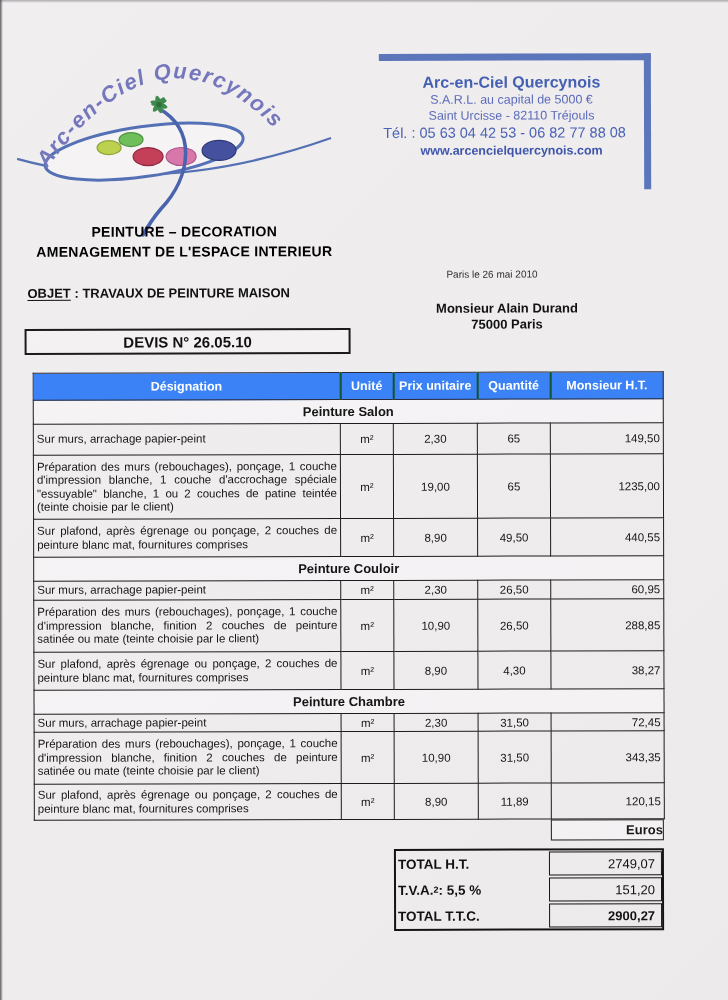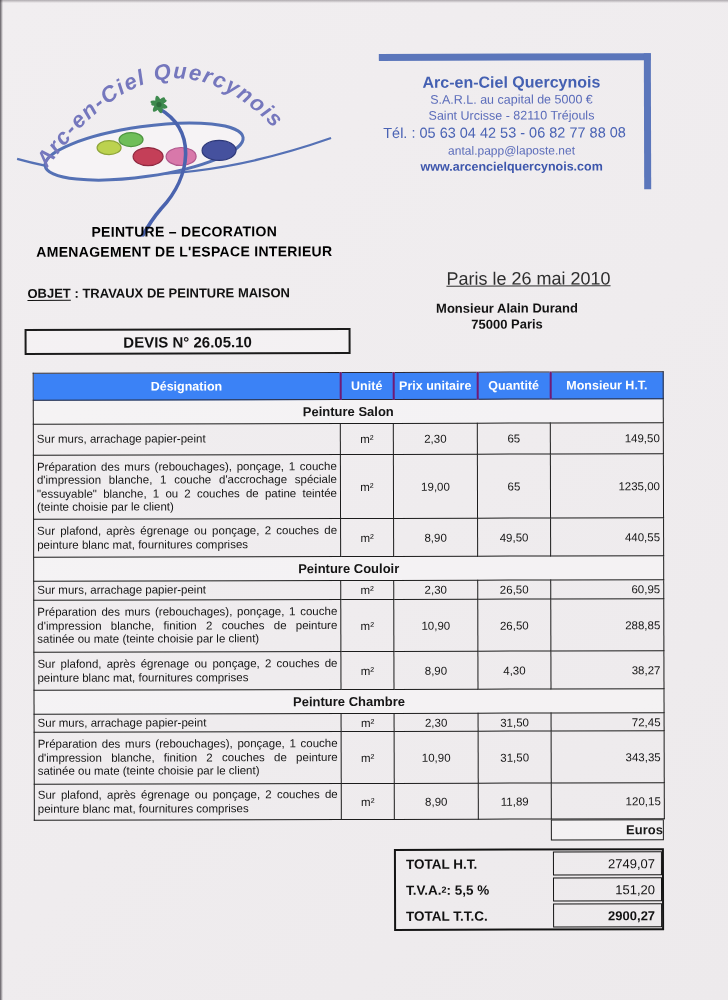--- a/index.html
+++ b/index.html
@@ -31,21 +31,21 @@
     border-top:7px solid #5b76bb;border-right:7px solid #5b76bb;
     text-align:center;padding-top:12px;box-sizing:border-box;
   }
   .company-name{font-size:16px;font-weight:bold;color:#4460b2;line-height:19px;}
   .company-legal,.company-address{font-size:12.5px;color:#5b6cba;line-height:16px;}
   .company-phone{font-size:14.5px;color:#4a63b4;line-height:19px;white-space:nowrap;margin-left:-14px;}
   .company-email{font-size:12px;color:#5b6cba;line-height:16px;}
   .company-web{font-size:12.5px;font-weight:bold;color:#3d56ac;line-height:16px;}
 
   
-  .date-line{position:absolute;left:447px;top:269px;font-size:18px;color:#2e2e2e;text-decoration:underline;}
+  .date-line{position:absolute;left:447px;top:269px;font-size:10px;color:#2e2e2e;}
   .objet-line{position:absolute;left:28px;top:285px;font-size:13px;font-weight:bold;color:#111;}
   .objet-line .u{text-decoration:underline;text-underline-offset:2px;}
   .recipient{position:absolute;left:415px;top:301px;width:185px;text-align:center;
     font-size:13px;font-weight:bold;color:#111;line-height:16px;}
   .devis-box{
     position:absolute;left:25px;top:328px;width:322px;height:22px;
     border:2.5px solid #1b1b1b;display:flex;align-items:center;justify-content:center;
     font-size:15px;font-weight:bold;color:#111;background:rgba(255,255,255,.25);
   }
 
@@ -56,34 +56,34 @@
   table.devis col.c-des{width:307px;}
   table.devis col.c-unit{width:53px;}
   table.devis col.c-pu{width:84px;}
   table.devis col.c-qty{width:73px;}
   table.devis col.c-amt{width:113px;}
   table.devis td, table.devis th{border:1.5px solid #1c1c1c;padding:1px 3px;vertical-align:middle;}
   table.devis thead th{
     background:#3b82f6;color:#fff;font-size:12.5px;font-weight:bold;height:24px;
     border:1.5px solid #2a2a38;
   }
-  table.devis thead th + th{border-left:2px solid #701a75;}
+  table.devis thead th + th{border-left:2px solid #14532d;}
   tr.section td{font-weight:bold;font-size:13px;text-align:center;height:21px;background:rgba(255,255,255,.35);}
   td.des{text-align:justify;line-height:13.5px;padding:2px 4px;}
   td.c{text-align:center;}
   td.r{text-align:right;padding-right:6px;}
 
   
   .euros-row{width:113px;height:21px;margin:0 0 0 auto;
     border:1.8px solid #1b1b1b;box-sizing:border-box;
     display:flex;align-items:center;justify-content:flex-end;
     font-size:13px;font-weight:bold;padding-right:0;background:rgba(255,255,255,.3);}
   .totals-box{width:270px;margin:8px 0 0 360px;border:2.2px solid #141414;box-sizing:border-box;}
   .t-row{display:flex;height:26px;}
-  .t-label{width:152px;display:flex;align-items:center;padding-left:10px;
+  .t-label{width:152px;display:flex;align-items:center;padding-left:2px;
     font-size:13.5px;font-weight:bold;color:#111;}
   .t-label sub{font-size:9px;}
   .t-value{width:113px;border:1.5px solid #141414;box-sizing:border-box;margin:1px 0 1px auto;
     display:flex;align-items:center;justify-content:flex-end;padding-right:6px;
     font-size:13px;color:#111;}
   .t-value.bold{font-weight:bold;}
 </style>
 </head>
 <body>
 
@@ -130,21 +130,20 @@
   <div class="taglines">
     <div>PEINTURE – DECORATION</div>
     <div>AMENAGEMENT DE L'ESPACE INTERIEUR</div>
   </div>
 
   <div class="company-block">
     <div class="company-name">Arc-en-Ciel Quercynois</div>
     <div class="company-legal">S.A.R.L. au capital de 5000 €</div>
     <div class="company-address">Saint Urcisse - 82110 Tréjouls</div>
     <div class="company-phone">Tél. : 05 63 04 42 53 - 06 82 77 88 08</div>
-    <div class="company-email">antal.papp@laposte.net</div>
     <div class="company-web">www.arcencielquercynois.com</div>
   </div>
 
   <div class="date-line">Paris le 26 mai 2010</div>
 
   <div class="objet-line">
     <span class="u">OBJET</span><span> : </span><span>TRAVAUX DE PEINTURE MAISON</span>
   </div>
 
   <div class="recipient">

